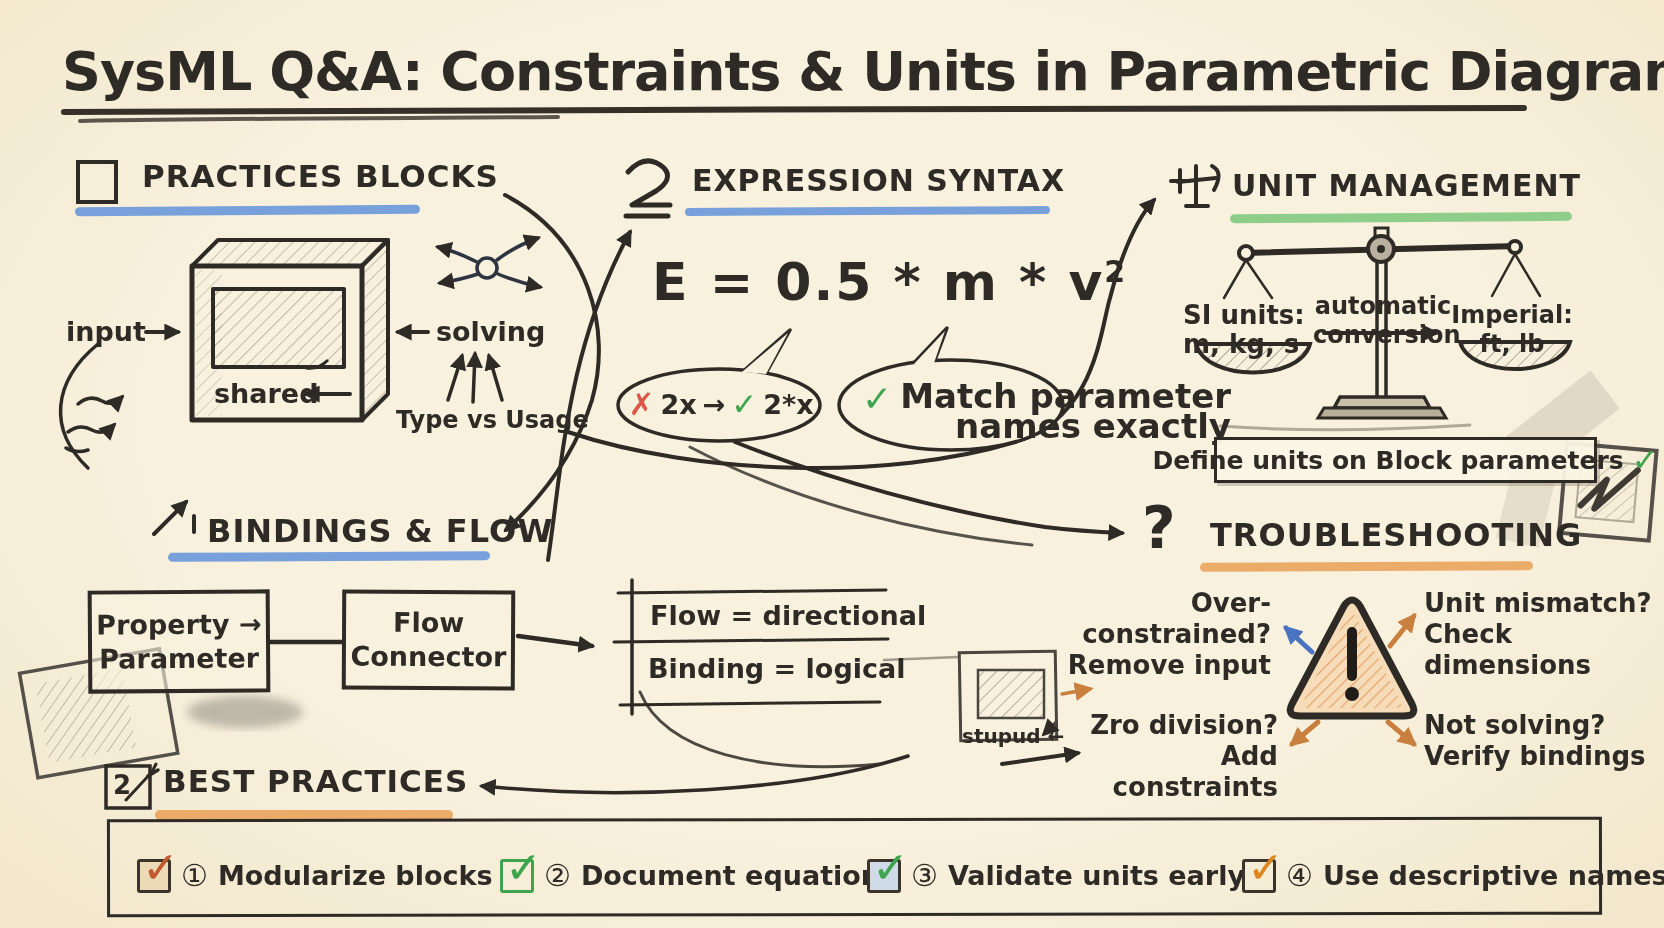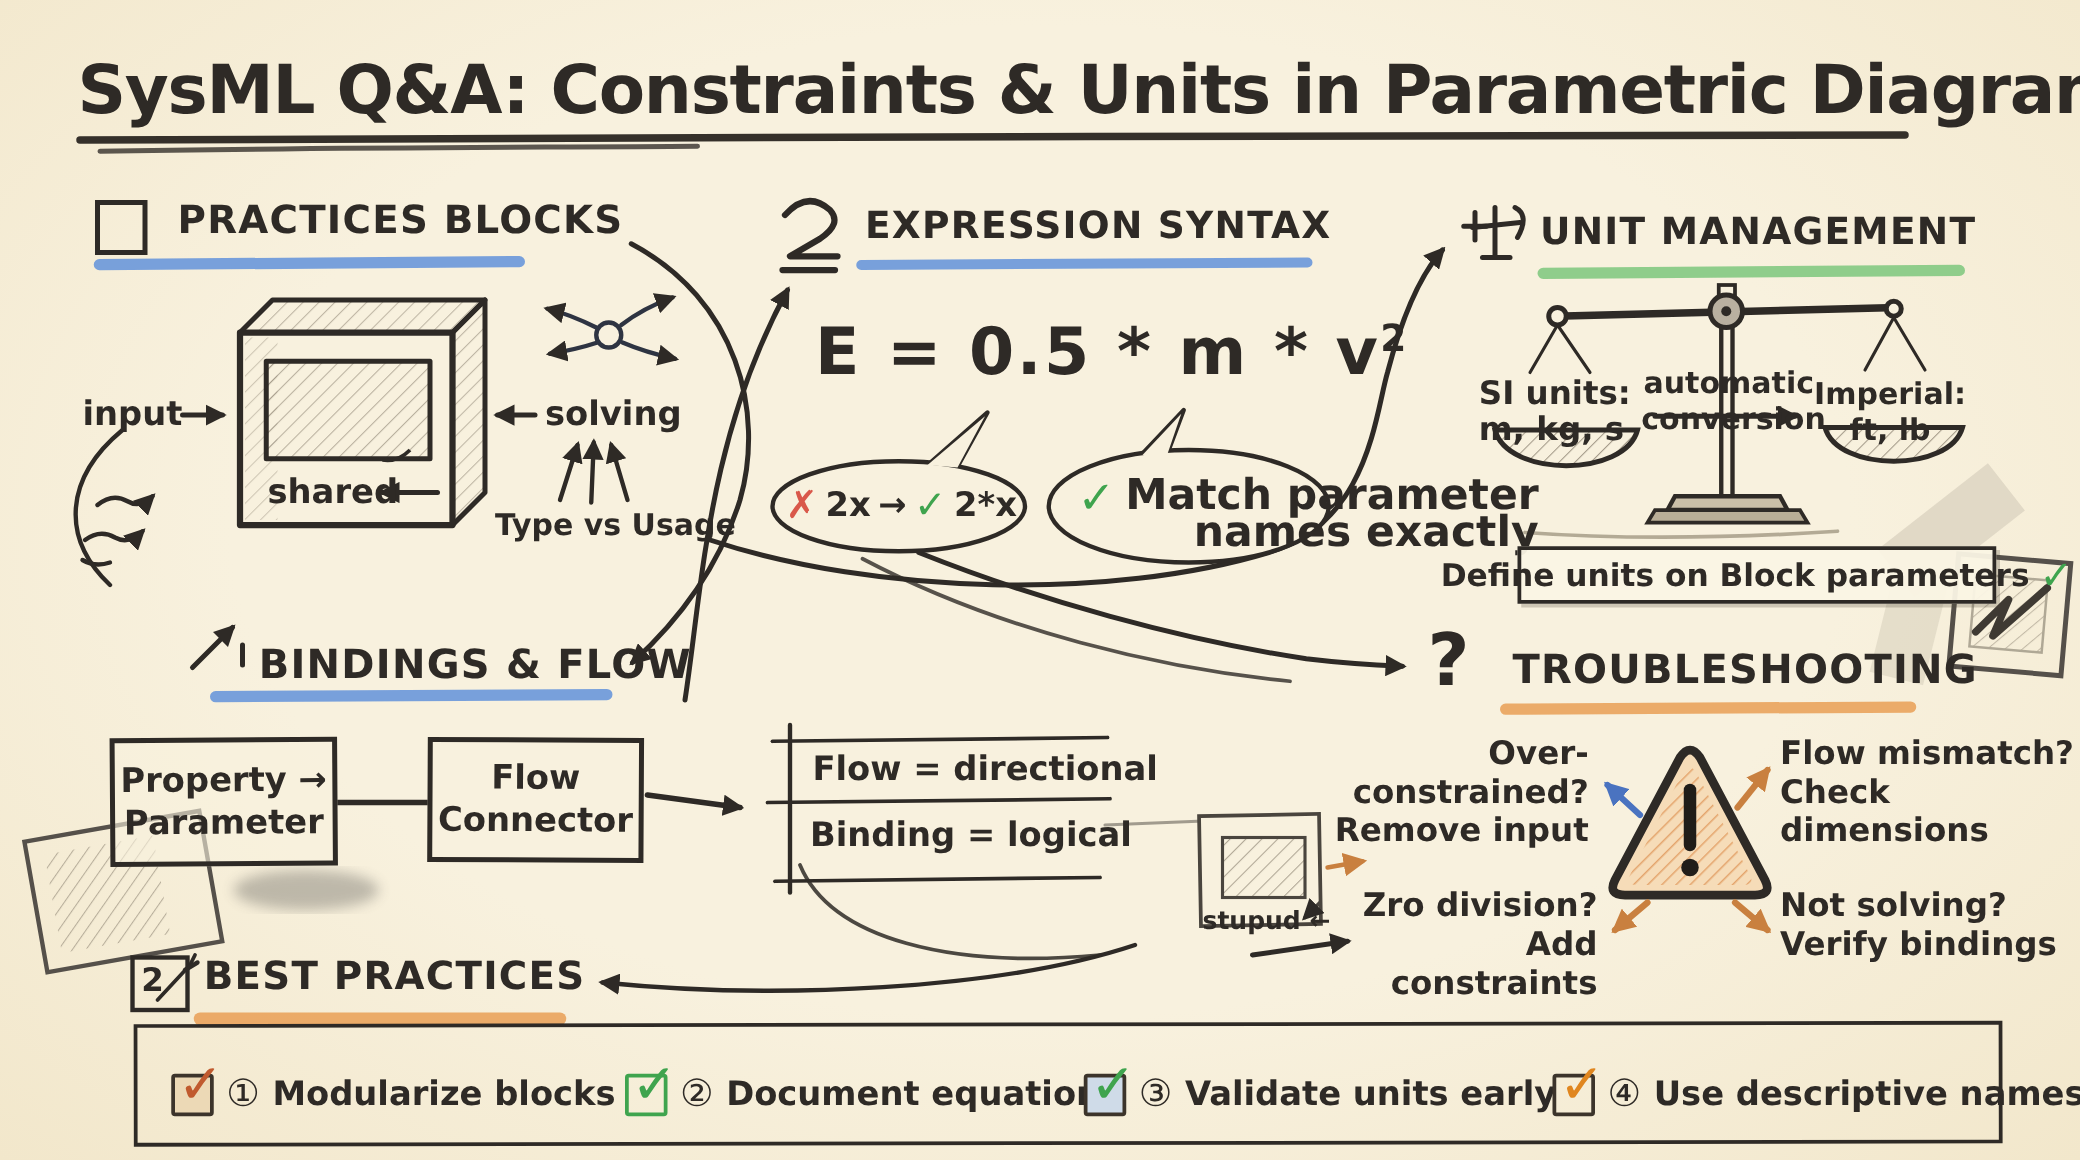--- a/index.html
+++ b/index.html
@@ -265,21 +265,21 @@
 
   <div class="abs txt" style="left:1142px;top:494px;font-size:58px;font-weight:700;">?</div>
   <div class="abs txt hd" style="left:1210px;top:516px;font-size:32px;">TROUBLESHOOTING</div>
   <div class="underline" style="left:1200px;top:562px;width:333px;height:9px;background:#e99f55;transform:rotate(-.3deg);z-index:2;"></div>
 
   <div class="abs qa" style="left:1005px;top:588px;width:266px;text-align:right;">
     <span>Over-constrained?</span><br>
     <span>Remove input</span>
   </div>
   <div class="abs qa" style="left:1424px;top:588px;width:240px;text-align:left;">
-    <span>Flow mismatch?</span><br>
+    <span>Unit mismatch?</span><br>
     <span>Check dimensions</span>
   </div>
   <div class="abs qa" style="left:1424px;top:710px;width:240px;text-align:left;">
     <span>Not solving?</span><br>
     <span>Verify bindings</span>
   </div>
   <div class="abs qa" style="left:1048px;top:710px;width:230px;text-align:right;">
     <span>Zro division?</span><br>
     <span>Add constraints</span>
   </div>

